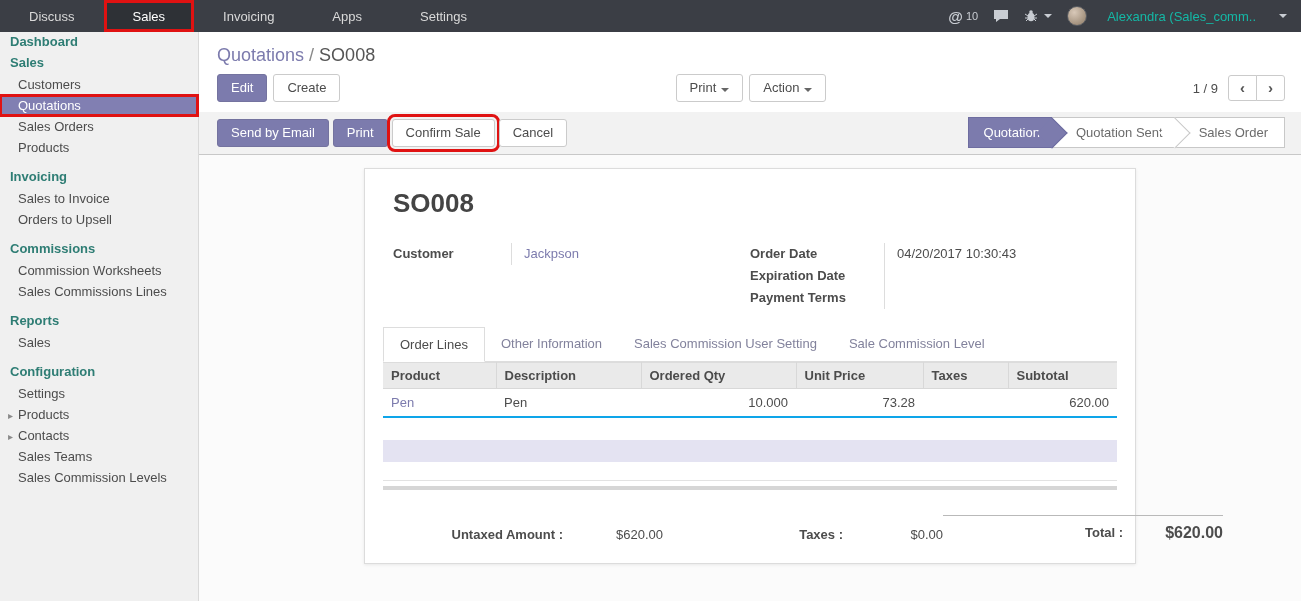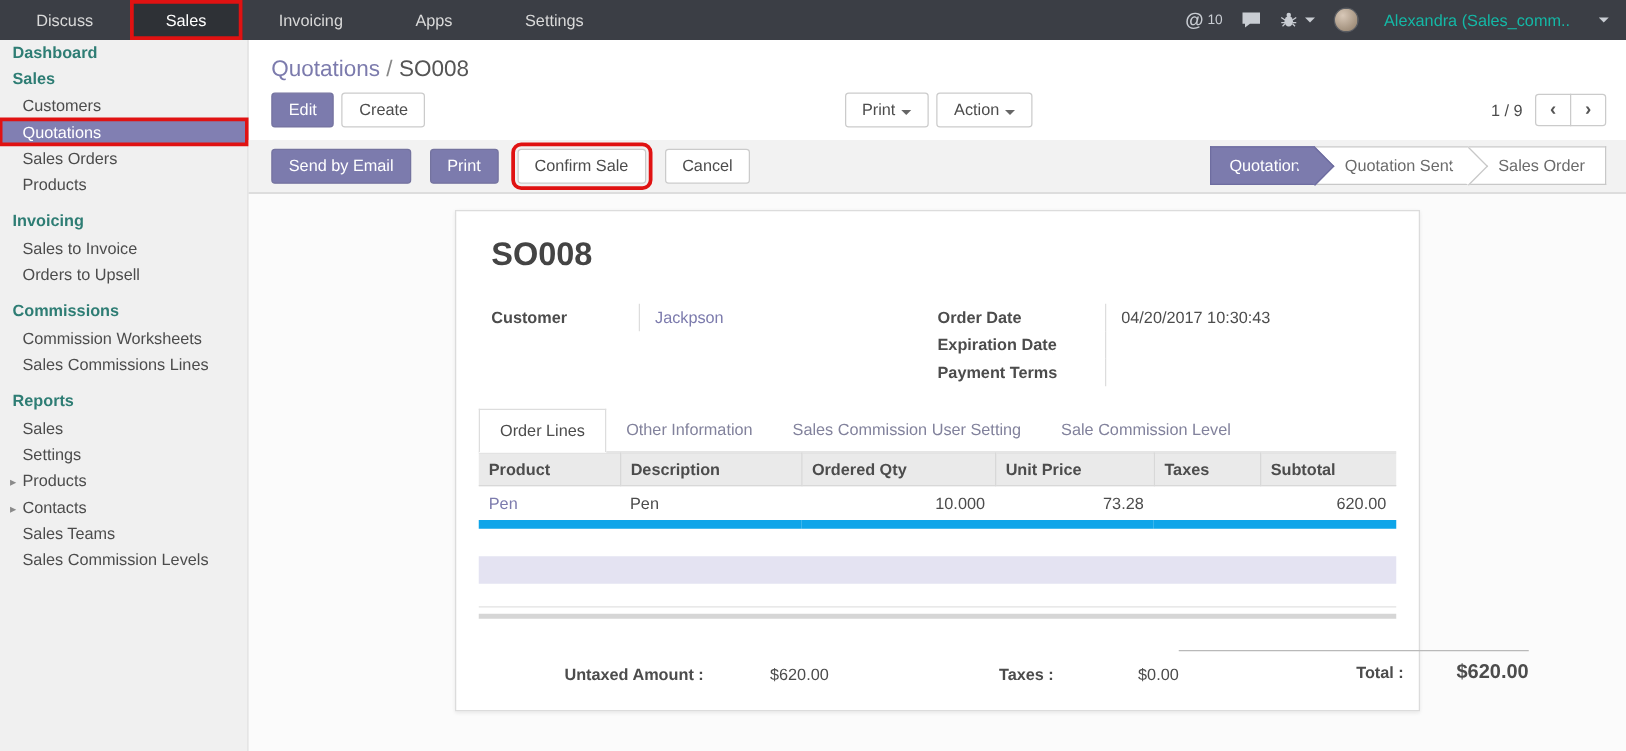--- a/index.html
+++ b/index.html
@@ -55,21 +55,21 @@
   .btn-primary { background:#7c7bad; border-color:#74739f; color:#fff; }
   .btn .caret { border-top-color:#666; margin-left:5px; }
 
   .pager-text { font-size:13px; color:#4c4c4c; }
   .pager-buttons { display:flex; }
   .pager-btn { width:29px; height:26px; border:1px solid #cbcbcb; background:#fff; font-size:15px; font-weight:bold; color:#555; line-height:24px; text-align:center; cursor:pointer; padding:0; font-family:inherit; }
   .pager-btn.prev { border-radius:3px 0 0 3px; }
   .pager-btn.next { border-radius:0 3px 3px 0; margin-left:-1px; }
 
   .statusbar-row { background:#f2f2f2; border-bottom:1px solid #c8c8c8; display:flex; align-items:center; padding:5px 16px 6px 18px; }
-  .action-buttons { display:flex; gap:15px; flex:1; }
+  .action-buttons { display:flex; gap:4px; flex:1; }
   .steps { display:flex; }
   .step { position:relative; height:31px; line-height:29px; background:#fff; color:#6b6b6b; border-top:1px solid #c8c8c8; border-bottom:1px solid #c8c8c8; padding:0 12px 0 24px; font-size:13px; cursor:pointer; }
   .step:nth-child(1){ z-index:3; }
   .step:nth-child(2){ z-index:2; }
   .step:nth-child(3){ z-index:1; }
   .step:first-child { border-left:1px solid #c8c8c8; padding-left:15px; }
   .step:last-child { border-right:1px solid #c8c8c8; padding-right:16px; }
   .step::after { content:""; position:absolute; top:3.5px; right:-11px; width:21px; height:21px; background:inherit; border-top:1px solid #c8c8c8; border-right:1px solid #c8c8c8; transform:rotate(45deg); z-index:2; }
   .step:last-child::after { display:none; }
   .step.active { background:#7c7bad; color:#fff; border-color:#6e6da0; }
@@ -89,21 +89,21 @@
   .fvalue { border-left:1px solid #ddd; padding-left:12px; flex:1; min-height:22px; }
   .fvalue.link { color:#7c7bad; cursor:pointer; }
 
   .tabs { display:flex; border-bottom:1px solid #ddd; margin-top:18px; align-items:flex-start; }
   .tab { padding:9px 16px; font-size:13px; color:#82829c; cursor:pointer; }
   .tab.active { background:#fff; border:1px solid #ddd; border-bottom:1px solid #fff; margin-bottom:-1px; color:#4c4c4c; }
 
   table.olines { width:100%; border-collapse:collapse; }
   table.olines thead th { background:#eaeaea; font-weight:bold; text-align:left; padding:5px 8px; font-size:13px; color:#4c4c4c; border-right:1px solid #d8d8d8; border-top:1px solid #dcdcdc; border-bottom:1px solid #d8d8d8; }
   table.olines thead th:last-child { border-right:none; }
-  table.olines tbody td { padding:6px 8px; font-size:13px; border-bottom:7px solid #0ea5e9; }
+  table.olines tbody td { padding:6px 8px; font-size:13px; border-bottom:2px solid #0ea5e9; }
   .num { text-align:right; }
   .cell-link { color:#7c7bad; cursor:pointer; }
 
   .placeholder-bar { height:22px; background:#e4e3f2; margin-top:22px; }
   .sep-thin { border:none; border-top:1px solid #e2e2e2; margin:18px 0 5px; }
   .sep-thick { height:4px; background:#d6d6d6; }
 
   .totals { margin-top:20px; display:flex; align-items:flex-end; }
   .trow { display:flex; line-height:20px; }
   .tlabel { font-weight:bold; text-align:right; width:180px; color:#4c4c4c; }
@@ -159,20 +159,21 @@
     <div class="side-item">Sales Orders</div>
     <div class="side-item">Products</div>
     <div class="side-section">Invoicing</div>
     <div class="side-item">Sales to Invoice</div>
     <div class="side-item">Orders to Upsell</div>
     <div class="side-section">Commissions</div>
     <div class="side-item">Commission Worksheets</div>
     <div class="side-item">Sales Commissions Lines</div>
     <div class="side-section">Reports</div>
     <div class="side-item">Sales</div>
+    <div class="side-section">Configuration</div>
     <div class="side-item">Settings</div>
     <div class="side-item"><span class="expand-arrow">▸</span><span>Products</span></div>
     <div class="side-item"><span class="expand-arrow">▸</span><span>Contacts</span></div>
     <div class="side-item">Sales Teams</div>
     <div class="side-item">Sales Commission Levels</div>
   </aside>
 
   <div class="main">
 
     <div class="breadcrumb-row">

